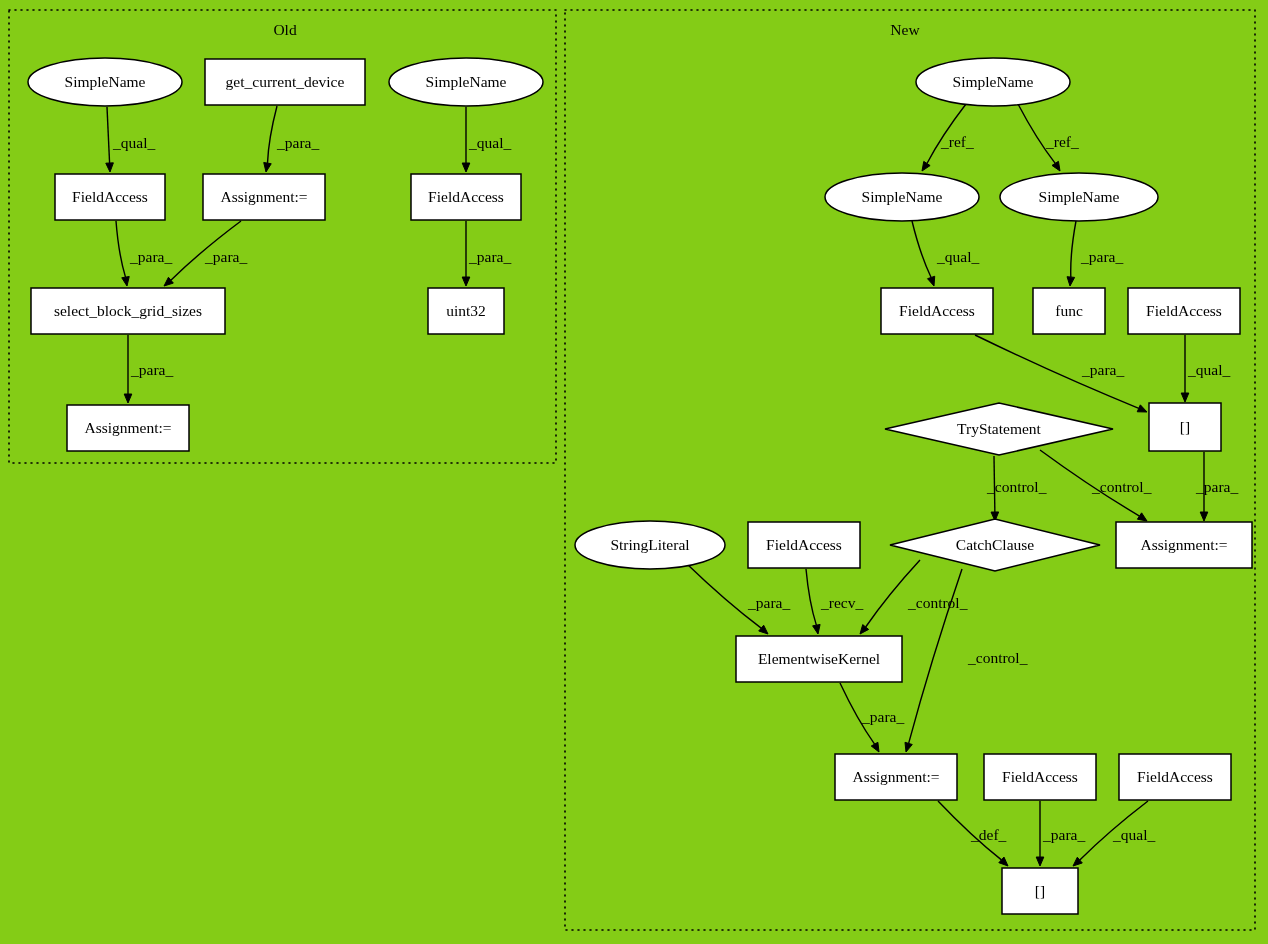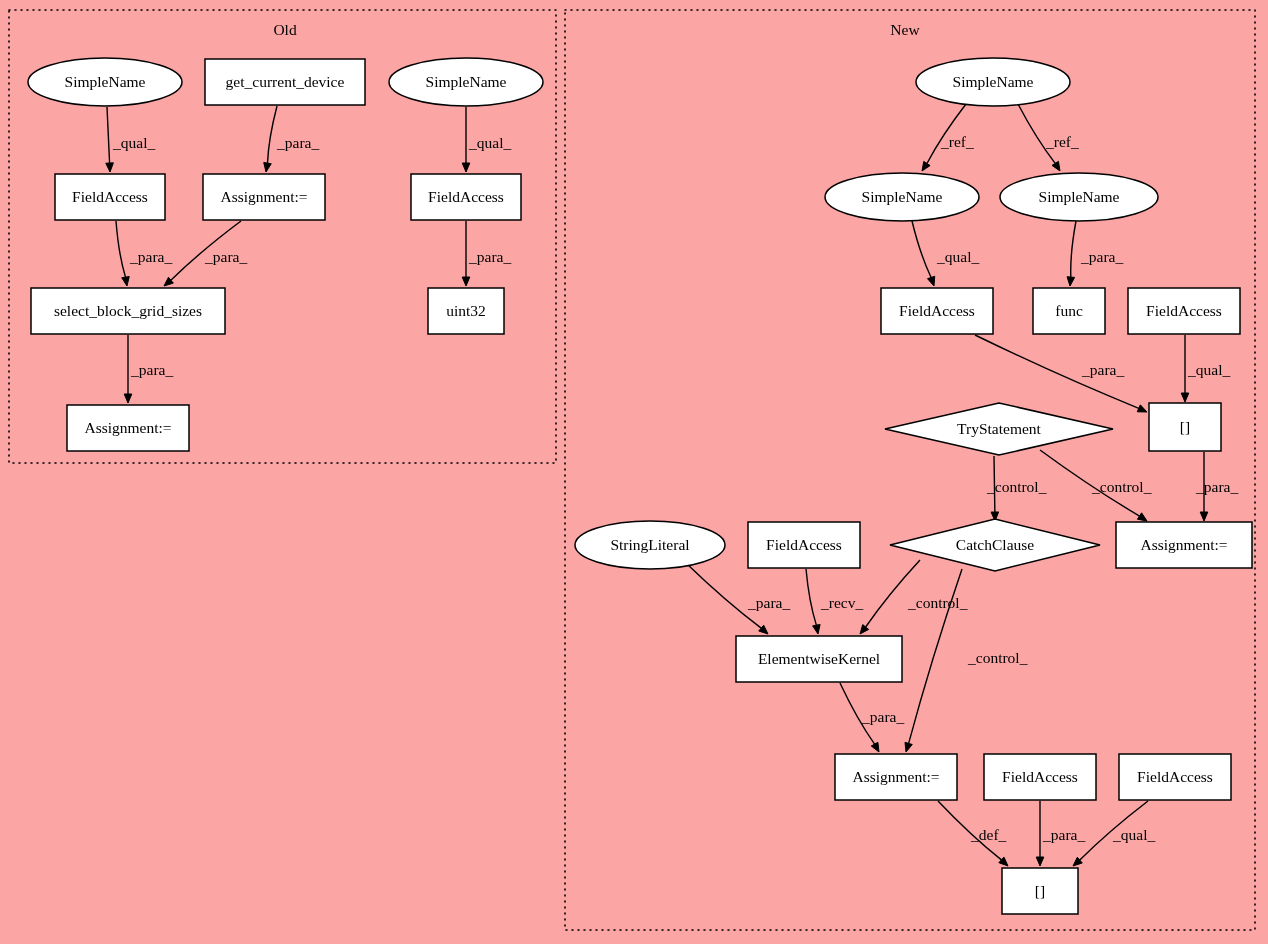--- a/index.html
+++ b/index.html
@@ -7,21 +7,21 @@
     padding: 0;
     background: #ffffff;
   }
   body {
     font-family: "Liberation Serif", serif;
   }
   #canvas-wrap {
     position: relative;
     width: 1268px;
     height: 944px;
-    background: #fca5a5;
+    background: #84cc16;
     overflow: hidden;
   }
   svg#graph {
     display: block;
     width: 1268px;
     height: 944px;
   }
   .cluster-border {
     fill: none;
     stroke: #000000;

